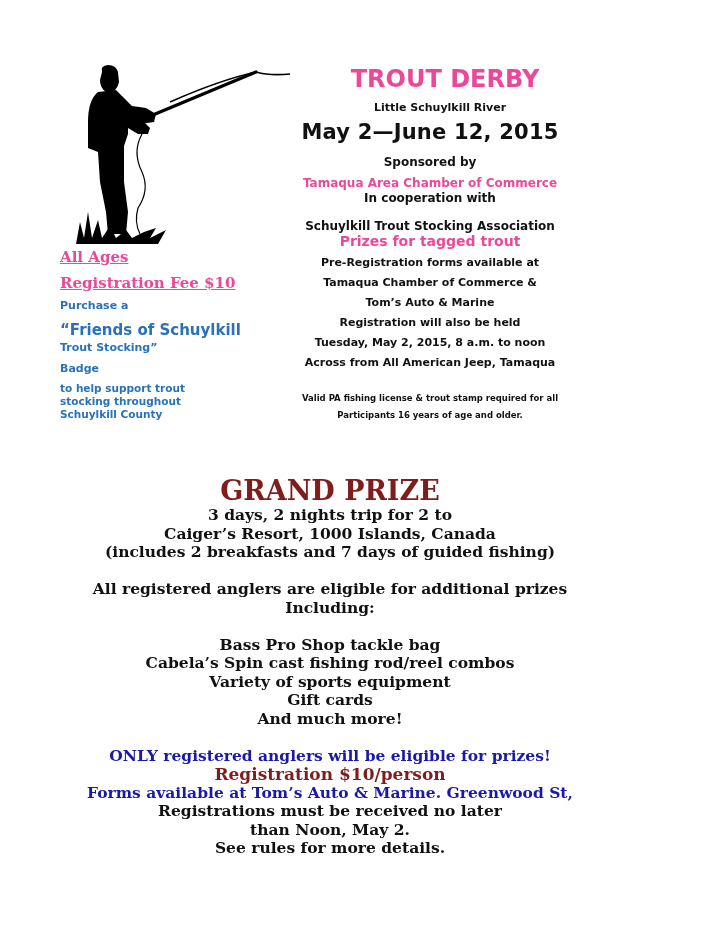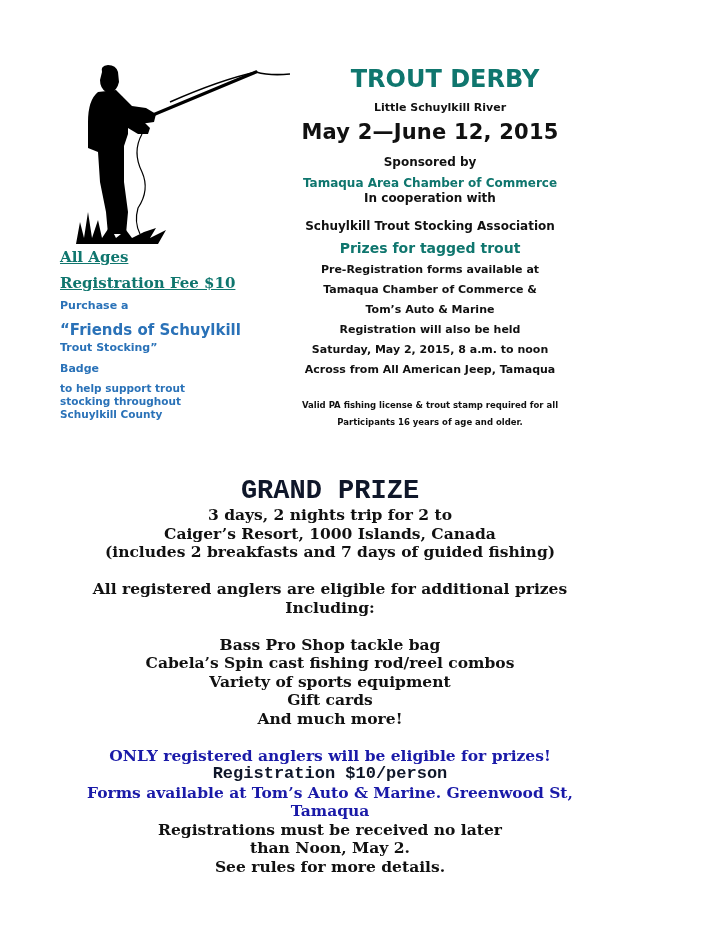--- a/index.html
+++ b/index.html
@@ -4,34 +4,34 @@
 <style>
   html, body { margin: 0; padding: 0; background: #ffffff; }
   body { width: 723px; height: 935px; position: relative; overflow: hidden; }
   .sans { font-family: "DejaVu Sans", "Liberation Sans", sans-serif; font-weight: bold; }
   .serif { font-family: "DejaVu Serif", "Liberation Serif", serif; font-weight: bold; }
 
   #fisherman { position: absolute; left: 70px; top: 62px; width: 220px; height: 182px; }
 
   #right-col { position: absolute; left: 285px; top: 62px; width: 290px; text-align: center; }
   #right-col div { white-space: nowrap; }
-  .green { color: #0f766e; }
+  .green { color: #ec4899; }
   .blue-left { color: #2a72b8; }
-  .red { color: #0f172a; font-family: Liberation Mono, monospace; }
+  .red { color: #7f1d1d; }
   .navy { color: #1a1aa8; }
   .black { color: #111111; }
 
   #title { font-size: 24px; margin-top: 3px; margin-left: 30px; }
   #river { font-size: 11px; margin-top: 8px; margin-left: 20px; }
   #dates { font-size: 21px; margin-top: 6px; letter-spacing: 0.2px; }
   #sponsored { font-size: 12px; margin-top: 11px; }
   #sponsor-org { font-size: 12px; margin-top: 7px; }
   #cooperation { font-size: 12px; margin-top: 1px; }
   #assoc { font-size: 12px; margin-top: 14px; }
-  #prizes-tagged { font-size: 14px; margin-top: 7px; }
+  #prizes-tagged { font-size: 14px; }
   .info-line { font-size: 11px; margin-top: 7px; }
   #license1 { font-size: 8.5px; margin-top: 24px; }
   #license2 { font-size: 8.5px; margin-top: 7px; }
 
   #left-col { position: absolute; left: 60px; top: 248px; width: 210px; text-align: left; }
   #left-col div { white-space: nowrap; }
   #all-ages { font-size: 15px; text-decoration: underline; margin-top: 0px; }
   #reg-fee { font-size: 15px; text-decoration: underline; margin-top: 8px; }
   #purchase { font-size: 11px; margin-top: 7px; }
   #friends1 { font-size: 15px; margin-top: 9px; }
@@ -70,21 +70,21 @@
   <div id="dates" class="sans black">May 2—June 12, 2015</div>
   <div id="sponsored" class="sans black">Sponsored by</div>
   <div id="sponsor-org" class="sans green">Tamaqua Area Chamber of Commerce</div>
   <div id="cooperation" class="sans black">In cooperation with</div>
   <div id="assoc" class="sans black">Schuylkill Trout Stocking Association</div>
   <div id="prizes-tagged" class="sans green">Prizes for tagged trout</div>
   <div class="info-line sans black">Pre-Registration forms available at</div>
   <div class="info-line sans black">Tamaqua Chamber of Commerce &amp;</div>
   <div class="info-line sans black">Tom’s Auto &amp; Marine</div>
   <div class="info-line sans black">Registration will also be held</div>
-  <div class="info-line sans black">Saturday, May 2, 2015,  8 a.m. to noon</div>
+  <div class="info-line sans black">Tuesday, May 2, 2015,  8 a.m. to noon</div>
   <div class="info-line sans black">Across from All American Jeep, Tamaqua</div>
   <div id="license1" class="sans black">Valid PA fishing license &amp; trout stamp required for all</div>
   <div id="license2" class="sans black">Participants 16 years of age and older.</div>
 </div>
 
 <div id="left-col">
   <div id="all-ages" class="serif green">All Ages</div>
   <div id="reg-fee" class="serif green">Registration Fee $10</div>
   <div id="purchase" class="sans blue-left">Purchase a</div>
   <div id="friends1" class="sans blue-left">“Friends of Schuylkill</div>
@@ -106,17 +106,16 @@
   <div class="spacer"></div>
   <div class="serif black">Bass Pro Shop tackle bag</div>
   <div class="serif black">Cabela’s Spin cast fishing rod/reel combos</div>
   <div class="serif black">Variety of sports equipment</div>
   <div class="serif black">Gift cards</div>
   <div class="serif black">And much more!</div>
   <div class="spacer"></div>
   <div class="serif navy">ONLY registered anglers will be eligible for prizes!</div>
   <div class="serif red" style="font-size:17px">Registration $10/person</div>
   <div class="serif navy">Forms available at Tom’s Auto &amp; Marine. Greenwood St,</div>
-  <div class="serif navy">Tamaqua</div>
   <div class="serif black">Registrations must be received no later</div>
   <div class="serif black">than Noon, May 2.</div>
   <div class="serif black">See rules for more details.</div>
 </div>
 
 </body></html>

